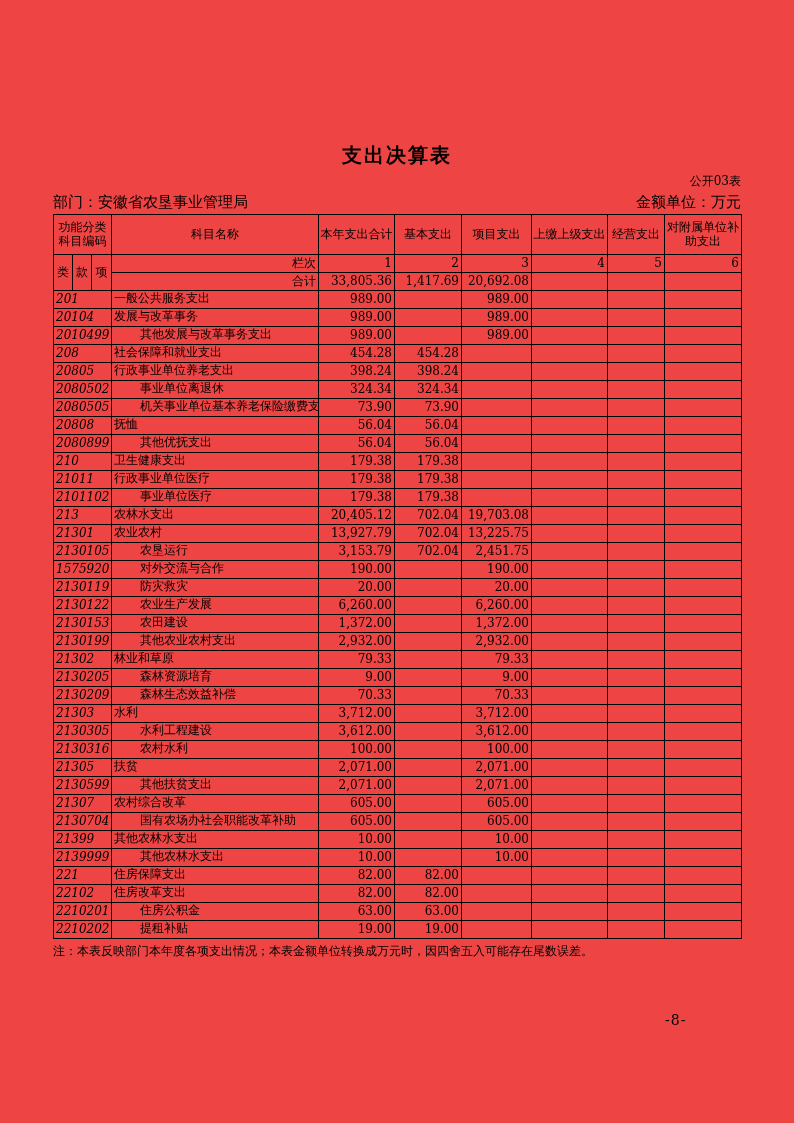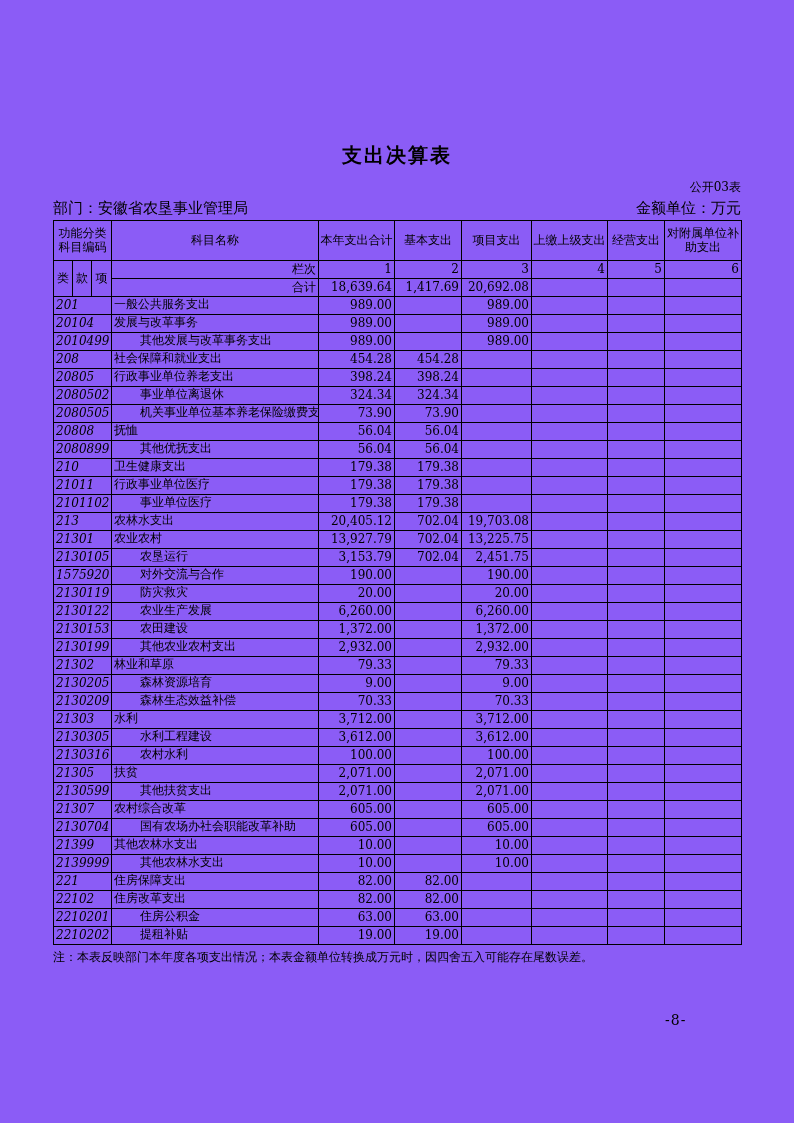--- a/index.html
+++ b/index.html
@@ -1,37 +1,37 @@
 <!DOCTYPE html>
 <html><head>
 <meta charset="utf-8">
 <style>
   * { margin:0; padding:0; box-sizing:border-box; }
   html,body { background:#e8e8e8; }
   .page {
     position:relative;
     width:794px; height:1123px;
-    background:#8b5cf6;
+    background:#ef4444;
     margin:0 auto;
     font-family:"DejaVu Serif","Liberation Serif",serif;
     color:#000;
     overflow:hidden;
     padding-left:32px;
   }
   .content { position:absolute; left:53px; top:0; width:688px; }
   .doc-title {
     margin-top:142px;
     text-align:center;
     font-size:20px;
     font-weight:bold;
     font-family:"DejaVu Sans","Liberation Sans",sans-serif;
     letter-spacing:2px;
   }
   .form-number {
-    margin-top:10px;
+    margin-top:4px;
     text-align:right;
     font-size:12px;
   }
   .meta-row {
     display:flex;
     justify-content:space-between;
     font-size:15px;
     margin-top:3px;
     margin-bottom:2px;
   }
@@ -121,21 +121,21 @@
           <td class="center">栏次</td>
           <td class="center">1</td>
           <td class="center">2</td>
           <td class="center">3</td>
           <td class="center">4</td>
           <td class="center">5</td>
           <td class="center">6</td>
         </tr>
         <tr>
           <td class="center">合计</td>
-          <td class="num">18,639.64</td>
+          <td class="num">33,805.36</td>
           <td class="num">1,417.69</td>
           <td class="num">20,692.08</td>
           <td class="num"></td>
           <td class="num"></td>
           <td class="num"></td>
         </tr>
       </thead>
       <tbody id="table-body">
   <tr>
     <td class="code" colspan="3">201</td>

